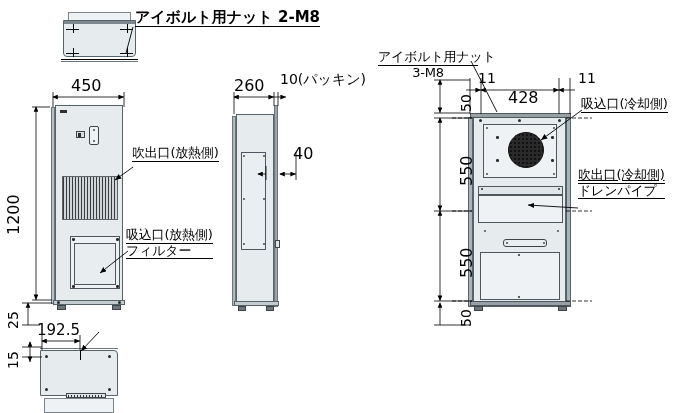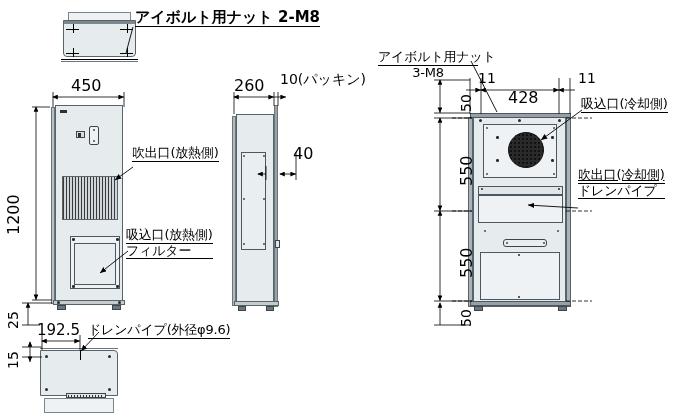--- a/index.html
+++ b/index.html
@@ -337,21 +337,20 @@
     </g>
   </svg>
 
   <div class="lbl underline" style="left:132px;top:146px;">吹出口(放熱側)</div>
 
   <div class="lbl" style="left:126px;top:228px;">
     <span class="underline" style="display:block;">吸込口(放熱側)</span>
     <span class="underline" style="display:block;">フィルター</span>
   </div>
 
-  <div class="lbl underline" style="left:88px;top:323px;">ドレンパイプ(外径φ9.6)</div>
 
   <div class="lbl" style="left:378px;top:50px;text-align:center;width:100px;">
     <span class="underline" style="display:block;">アイボルト用ナット</span>
     <span style="display:block;">3-M8</span>
   </div>
 
   <div class="lbl underline" style="left:581px;top:97px;">吸込口(冷却側)</div>
 
   <div class="lbl" style="left:578px;top:168px;">
     <span class="underline" style="display:block;text-decoration:underline;">吹出口(冷却側)</span>

